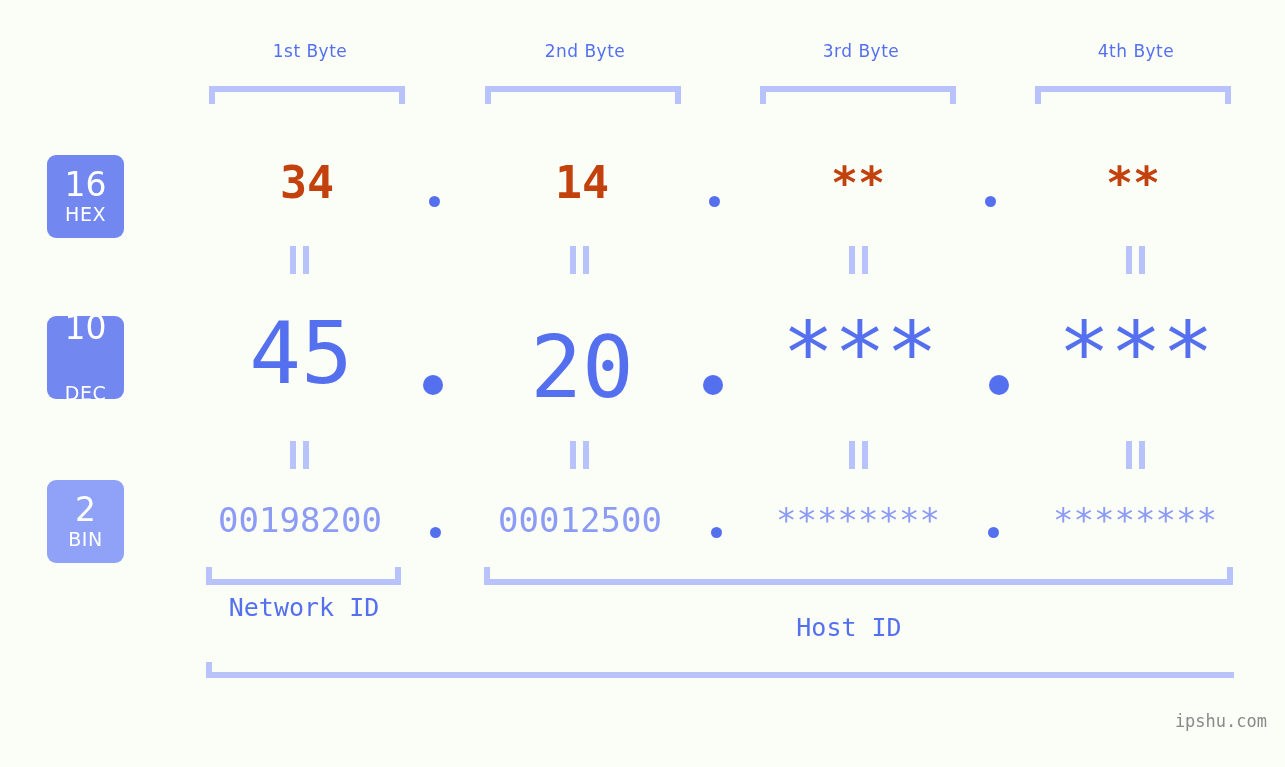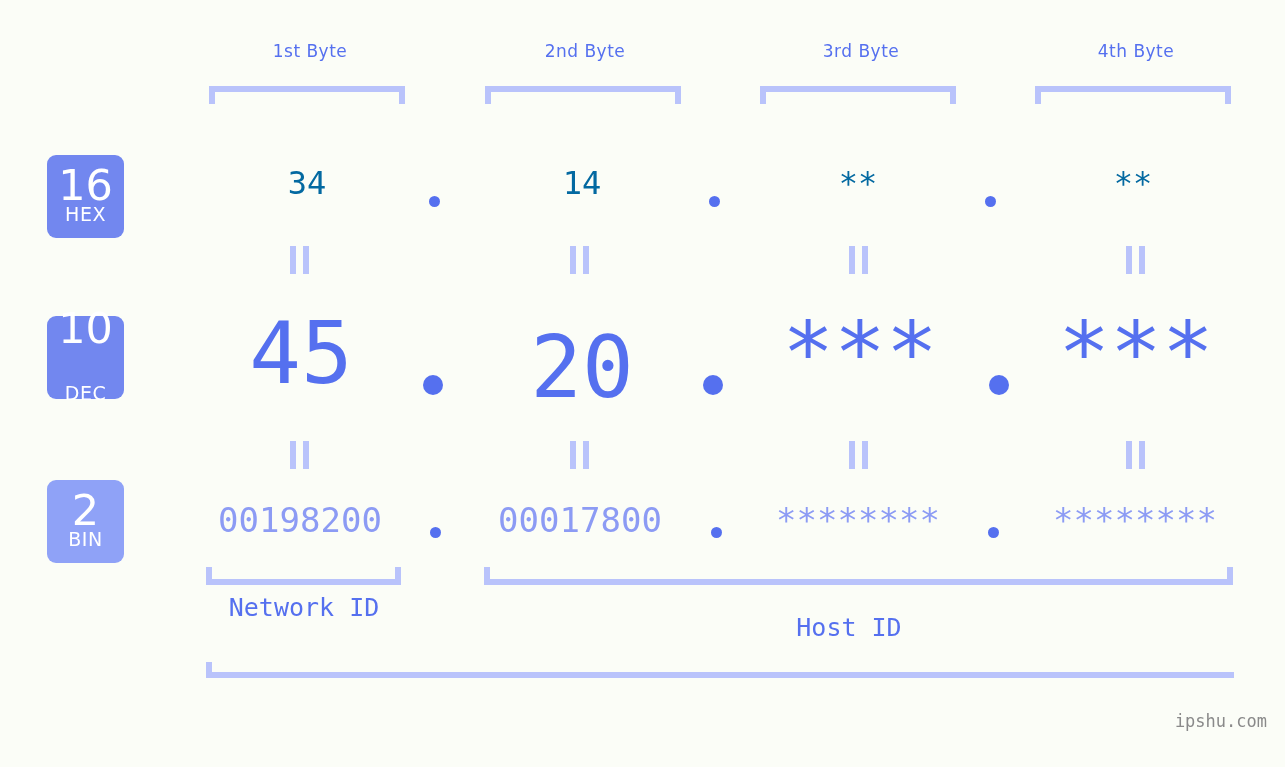--- a/index.html
+++ b/index.html
@@ -71,43 +71,44 @@
     color: #ffffff;
     text-align: center;
     font-family: "DejaVu Sans", sans-serif;
     display: flex;
     flex-direction: column;
     align-items: center;
     justify-content: center;
     box-sizing: border-box;
   }
   .badge .num {
-    font-size: 43px;
+    font-size: 33px;
     line-height: 34px;
     font-weight: 400;
     text-align: center;
   }
   .badge .nm {
     font-size: 19px;
     line-height: 24px;
     letter-spacing: 0.5px;
   }
 
   
   .cell {
     position: absolute;
     text-align: center;
     font-family: "DejaVu Sans Mono", monospace;
     white-space: pre;
   }
 
   .row-hex .cell {
-    font-size: 32px;
+    font-size: 45px;
     line-height: 60px;
-    color: #0369a1;
+    color: #c2410c;
+    font-weight: bold;
   }
   .row-dec .cell {
     font-size: 86px;
     line-height: 110px;
     color: #5570ef;
   }
   .row-bin .cell {
     font-size: 34px;
     line-height: 46px;
     color: #8c9bf4;
@@ -242,21 +243,21 @@
       <i></i>
       <i></i>
     </div>
   <div class="eqbars" style="left:1126px; top:441px;">
       <i></i>
       <i></i>
     </div>
 
   <div class="row-bin">
     <div class="cell" style="left:170px; top:497px; width:260px;">00198200</div>
-    <div class="cell" style="left:450px; top:497px; width:260px;">00017800</div>
+    <div class="cell" style="left:450px; top:497px; width:260px;">00012500</div>
     <div class="cell" style="left:728px; top:497px; width:260px;">********</div>
     <div class="cell" style="left:1005px; top:497px; width:260px;">********</div>
 
     <span class="dot dot-sm" style="left:430px; top:527px;"></span>
     <span class="dot dot-sm" style="left:711px; top:527px;"></span>
     <span class="dot dot-sm" style="left:988px; top:527px;"></span>
   </div>
 
   <div class="bottom-bracket" style="left:206px; top:567px; width:195px;"></div>
   <div class="bottom-bracket" style="left:484px; top:567px; width:749px;"></div>

